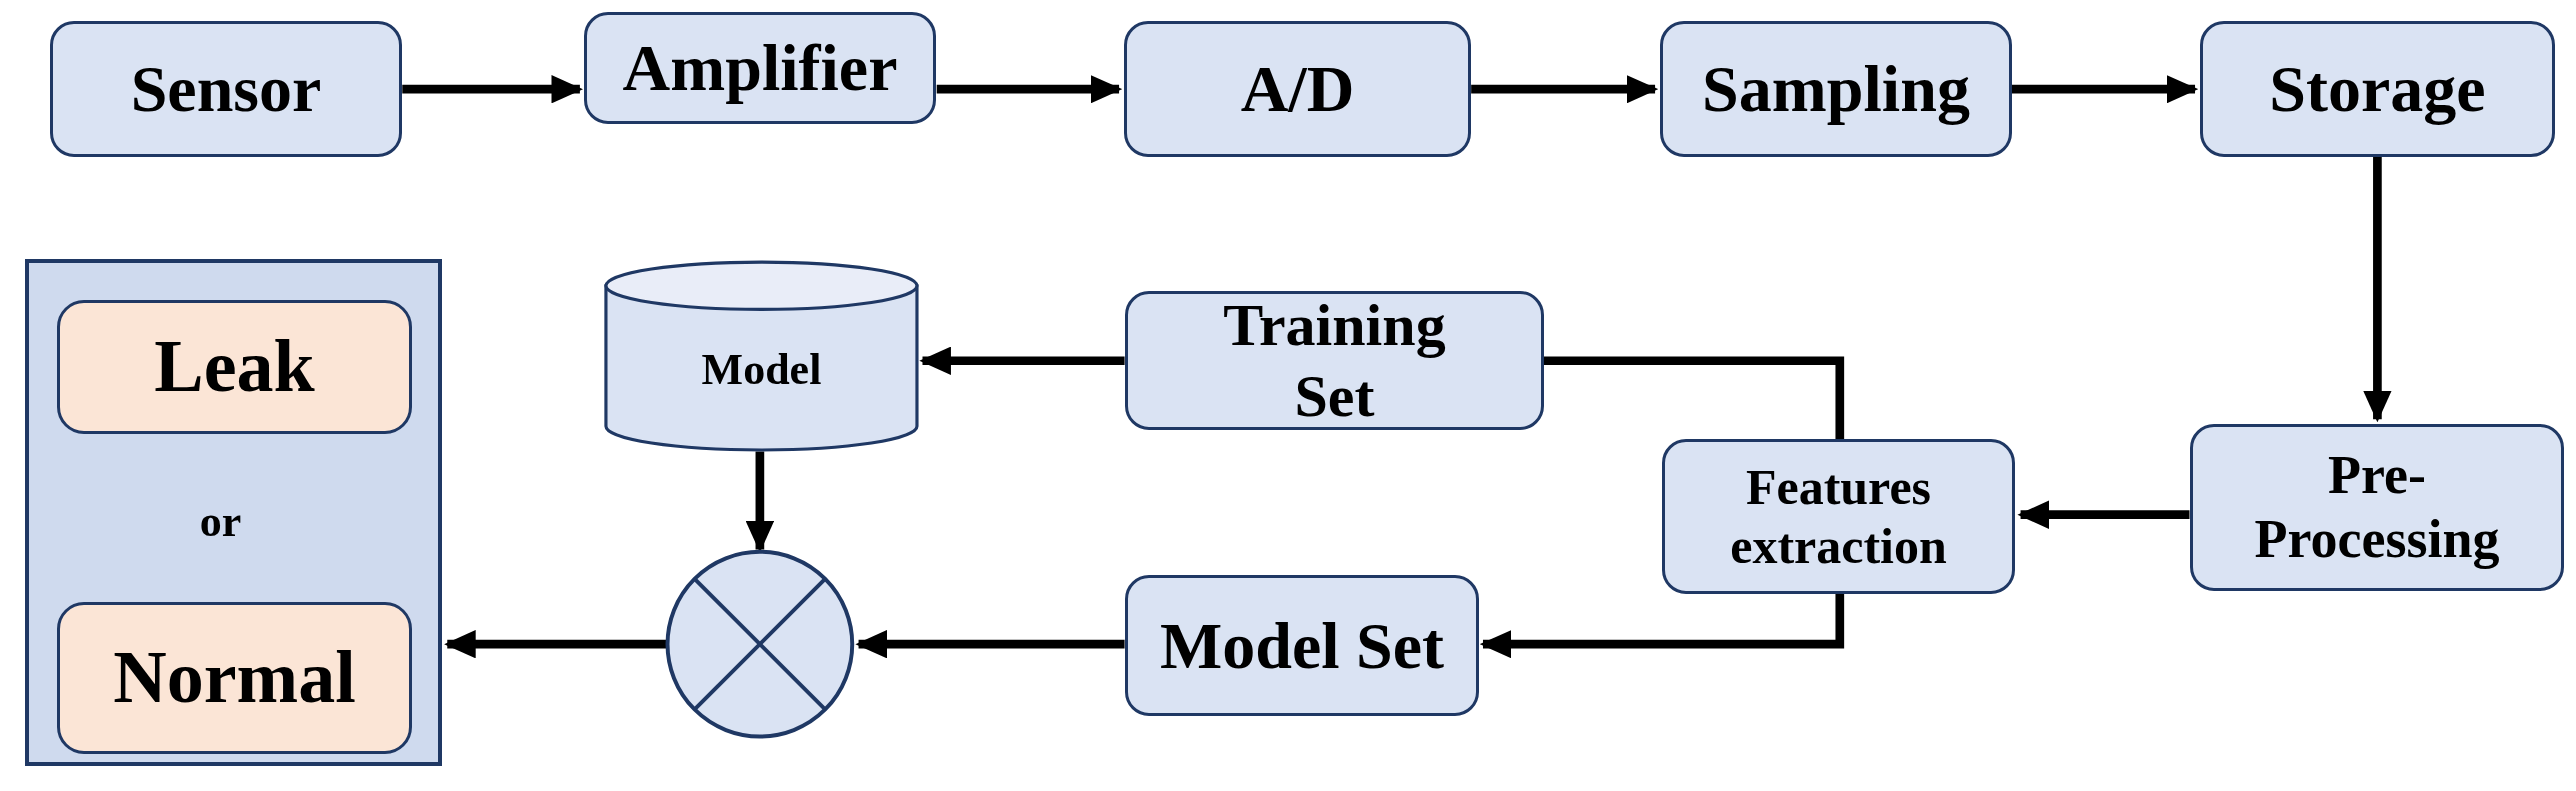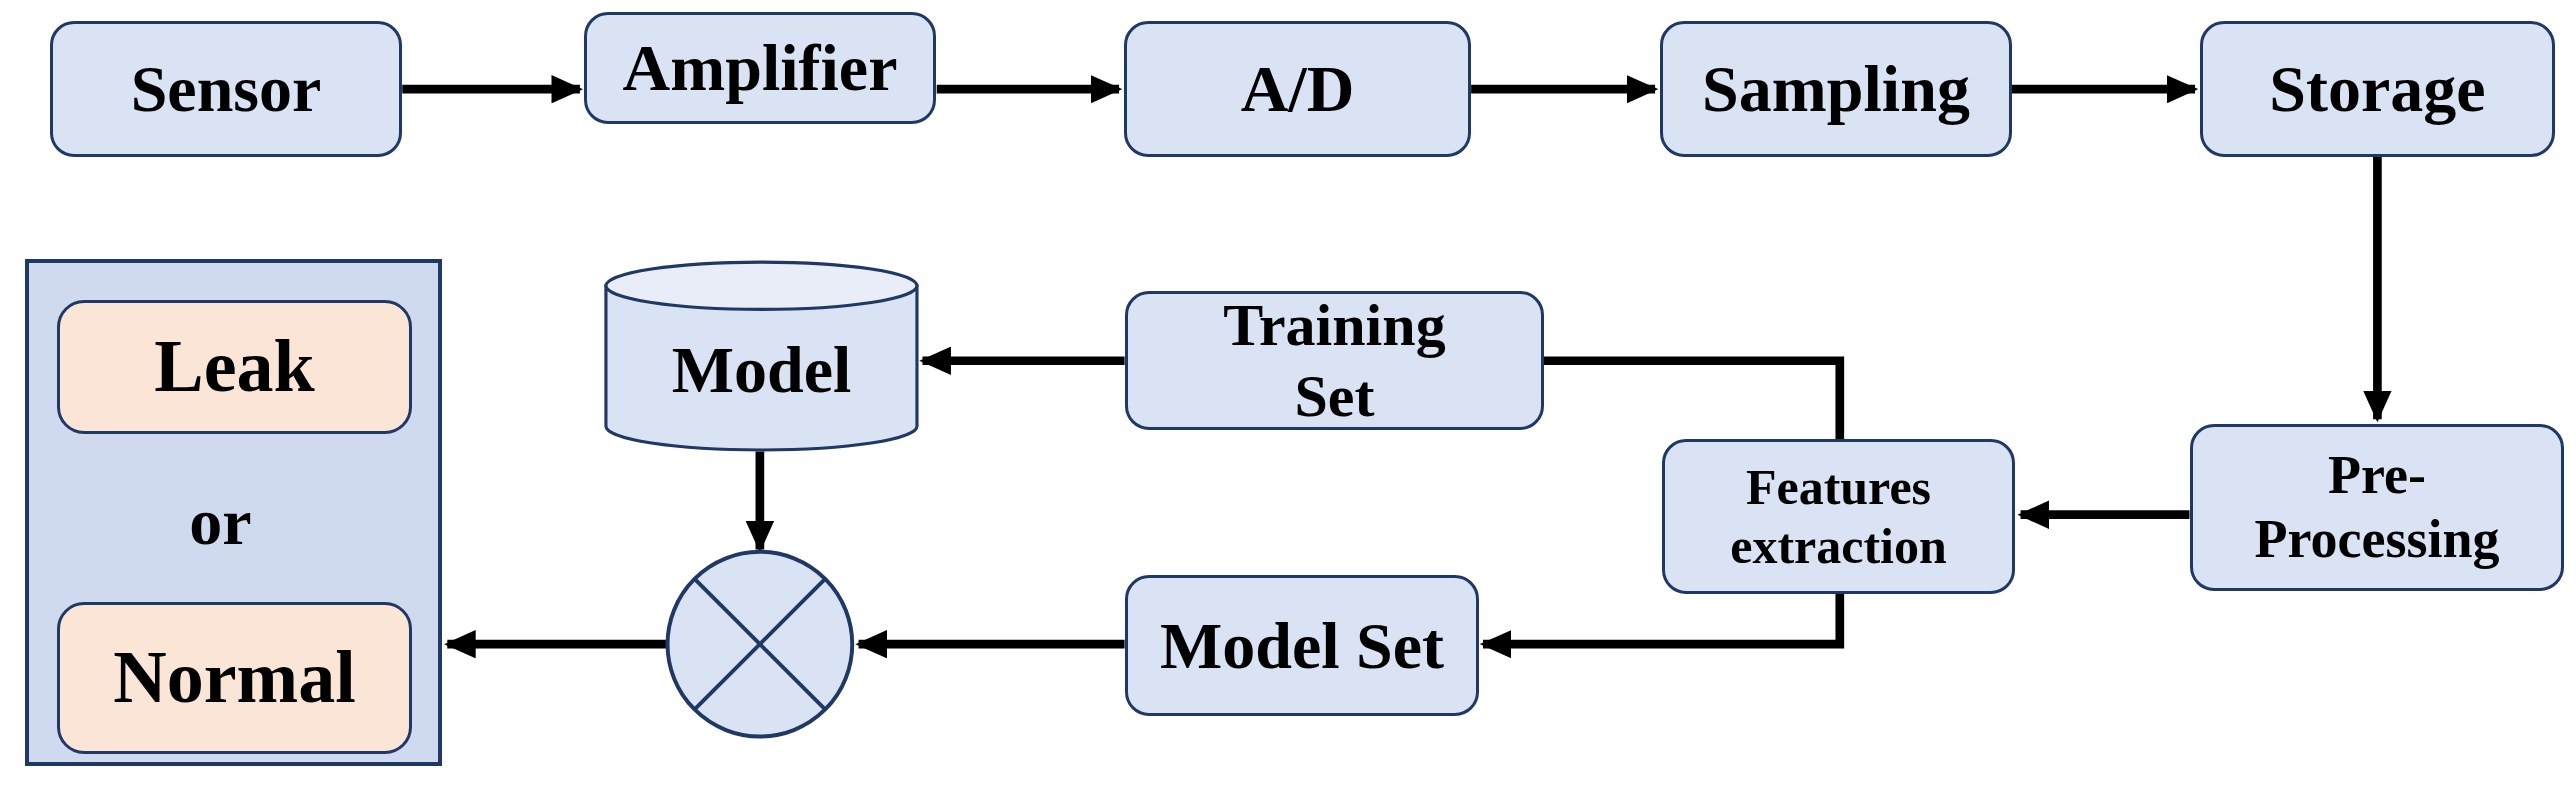--- a/index.html
+++ b/index.html
@@ -50,21 +50,21 @@
     display:flex;align-items:center;justify-content:center;
     text-align:left;font-weight:bold;
     color:var(--text,#000000);
     font-size:74px;
   }
   .float-label{
     position:absolute;
     display:flex;align-items:center;justify-content:center;
     text-align:left;font-weight:bold;
     color:var(--text,#000000);
-    font-size:66px;
+    font-size:44px;
   }
   .lbl{white-space:pre-line;line-height:1.18;}
 </style>
 </head>
 <body>
 
 <div class="canvas">
 
   <svg class="connectors" viewBox="0 0 3262 1002" xmlns="http://www.w3.org/2000/svg">
     <defs>

